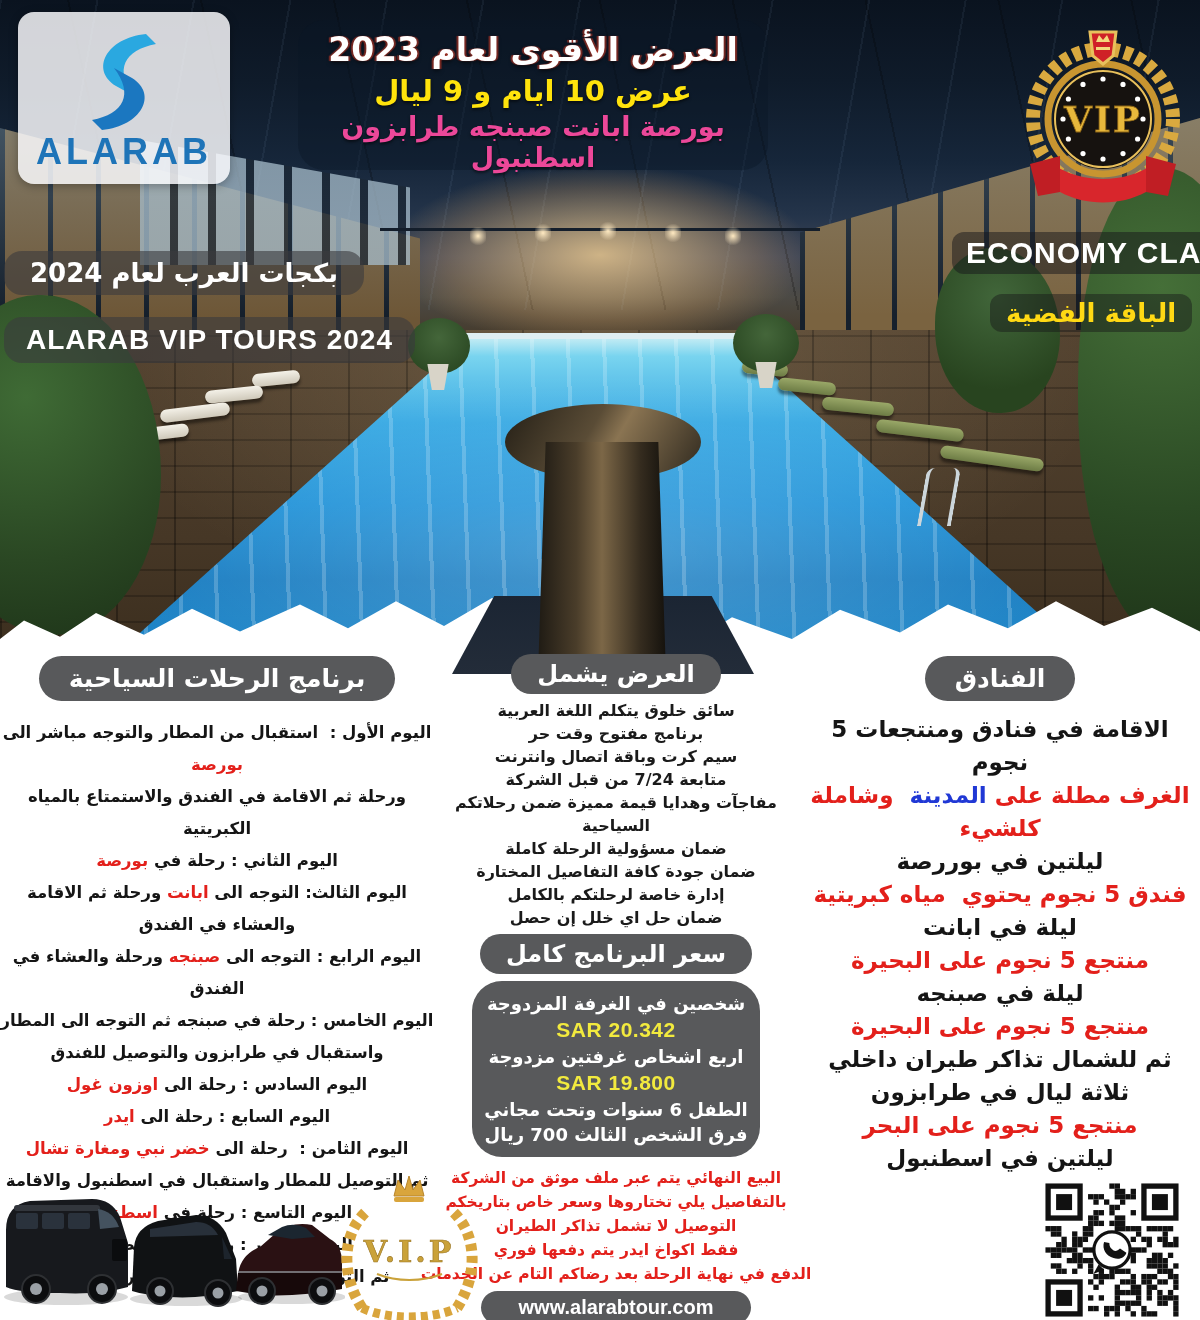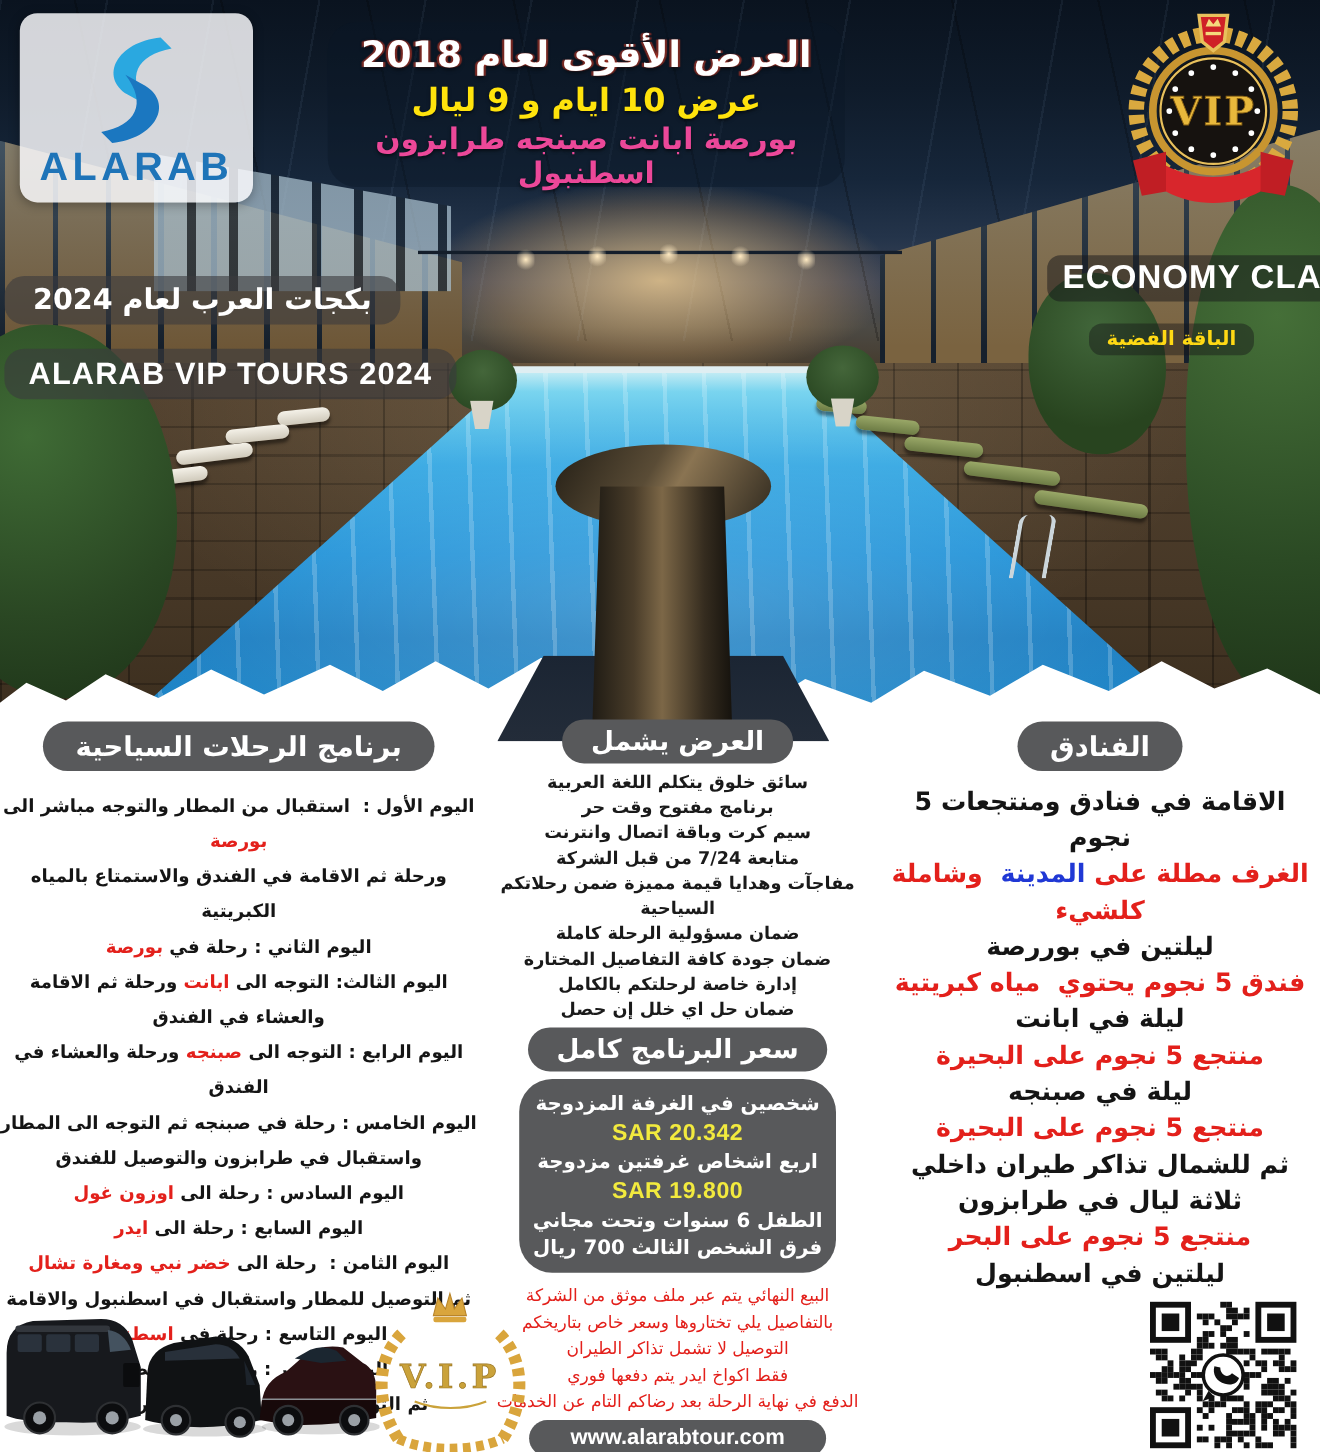--- a/index.html
+++ b/index.html
@@ -69,45 +69,45 @@
 
   
   .logo-box{left:18px;top:12px;width:212px;height:172px;border-radius:16px;z-index:10;
     background:rgba(252,253,255,.83);box-shadow:0 2px 10px rgba(0,0,0,.3);}
   .title-box{left:298px;top:20px;width:470px;height:150px;border-radius:26px;z-index:10;
     background:rgba(10,22,38,.40);text-align:center;}
   .t1{margin-top:10px;font-size:33px;font-weight:bold;color:#fff;direction:rtl;
     text-shadow:-2px 0 1px rgba(215,60,40,.55),2px 0 1px rgba(215,60,40,.55),0 2px 4px rgba(0,0,0,.6);}
   .t2{margin-top:5px;font-size:29px;font-weight:bold;color:#ffe30c;direction:rtl;text-shadow:0 2px 3px rgba(0,0,0,.55);}
   .t3{margin-top:3px;font-size:27px;font-weight:bold;color:#ec4899;direction:rtl;text-shadow:0 2px 3px rgba(0,0,0,.55);}
-  .vip-wrap{left:1012px;top:6px;width:182px;height:188px;z-index:10;}
+  .vip-wrap{left:1012px;top:24px;width:182px;height:188px;z-index:10;}
   .badge{z-index:10;font-weight:bold;white-space:nowrap;}
   .badge-l1{left:4px;top:251px;padding:7px 26px;font-size:26px;color:#fff;background:rgba(58,58,62,.60);
     border-radius:18px;direction:rtl;}
   .badge-l2{left:4px;top:317px;padding:7px 22px;font-size:28px;color:#fff;background:rgba(58,58,62,.60);
     border-radius:18px;font-family:"Liberation Sans",sans-serif;letter-spacing:1px;}
   .badge-r1{left:952px;top:232px;padding:4px 14px;font-size:30px;color:#fff;background:rgba(22,22,25,.50);
     border-radius:12px;font-family:"Liberation Sans",sans-serif;letter-spacing:1px;}
-  .badge-r2{left:990px;top:294px;padding:4px 16px;font-size:18px;color:#ffd914;background:rgba(22,22,25,.45);
+  .badge-r2{left:990px;top:294px;padding:4px 16px;font-size:26px;color:#ffd914;background:rgba(22,22,25,.45);
     border-radius:12px;direction:rtl;}
 
   
   .col{z-index:20;text-align:center;}
   .pill{display:inline-block;background:#58595b;color:#fff;border-radius:26px;padding:8px 30px;
     font-size:25px;font-weight:bold;direction:rtl;}
   #program-col{left:0;top:656px;width:434px;direction:rtl;}
   #program-col .lines{margin-top:16px;font-size:16.5px;font-weight:bold;color:#151515;line-height:32px;}
   #mid-col{left:420px;top:654px;width:392px;display:flex;flex-direction:column;align-items:center;}
   #mid-col .pill{padding:6px 26px;font-size:24px;}
   #offer-lines{margin-top:5px;font-size:16px;font-weight:bold;color:#1a1a1a;line-height:23px;direction:rtl;}
   .pill-price{margin-top:5px;}
   .price-box{margin-top:7px;width:276px;background:#58595b;border-radius:30px;padding:10px 6px;
     color:#fff;font-weight:bold;font-size:18px;line-height:25px;direction:rtl;}
   .price-box .c-y{font-size:21px;line-height:28px;letter-spacing:.5px;font-family:"Liberation Sans",sans-serif;display:block;}
-  .disclaimer{margin-top:9px;color:#e3201b;font-size:15.5px;font-weight:normal;line-height:24px;direction:rtl;}
+  .disclaimer{margin-top:9px;color:#e3201b;font-size:15.5px;font-weight:bold;line-height:24px;direction:rtl;}
   .site-pill{margin-top:5px;background:#58595b;color:#fff;border-radius:22px;padding:5px 38px;
     font-size:20px;font-weight:bold;font-family:"Liberation Sans",sans-serif;}
   #hotels-col{left:800px;top:656px;width:400px;direction:rtl;}
   #hotels-col .lines{margin-top:12px;font-size:23px;font-weight:bold;color:#151515;line-height:33px;}
   .c-r{color:#e3201b;} .c-b{color:#2038d5;} .c-w{color:#fff;} .c-y{color:#f2ea3e;}
   .tline span{white-space:pre-wrap;}
 
   
   .cars{left:0;top:1175px;width:345px;height:145px;z-index:20;}
   .emblem{left:332px;top:1170px;width:155px;height:150px;z-index:20;}
@@ -164,21 +164,21 @@
 
   <div class="abs logo-box">
     <svg width="212" height="172" viewBox="0 0 212 172">
       <path d="M128,22 C88,26 72,58 98,74 L116,84 C96,58 106,38 138,32 Z" fill="#2aa8e0"></path>
       <path d="M84,118 C124,114 140,82 114,66 L96,56 C116,82 106,102 74,108 Z" fill="#1b77c0"></path>
       <text x="106" y="152" text-anchor="middle" font-family="Liberation Sans,sans-serif" font-weight="bold" font-size="36" letter-spacing="4" fill="#1e74b8">ALARAB</text>
     </svg>
   </div>
 
   <div class="abs title-box">
-    <div class="t1">العرض الأقوى لعام 2018</div>
+    <div class="t1">العرض الأقوى لعام 2023</div>
     <div class="t2">عرض 10 ايام و 9 ليال</div>
     <div class="t3">بورصة ابانت صبنجه طرابزون اسطنبول</div>
   </div>
 
   <div class="abs vip-wrap">
     <svg width="182" height="188" viewBox="0 0 182 188">
       <circle cx="91" cy="95" r="70" fill="none" stroke="#d9a93f" stroke-width="14" stroke-dasharray="8 5"></circle>
       <circle cx="91" cy="95" r="55" fill="none" stroke="#c89530" stroke-width="7"></circle>
       <circle cx="91" cy="95" r="50" fill="#16120f"></circle>
       <circle cx="91" cy="95" r="48" fill="none" stroke="#e8c05c" stroke-width="2"></circle>

